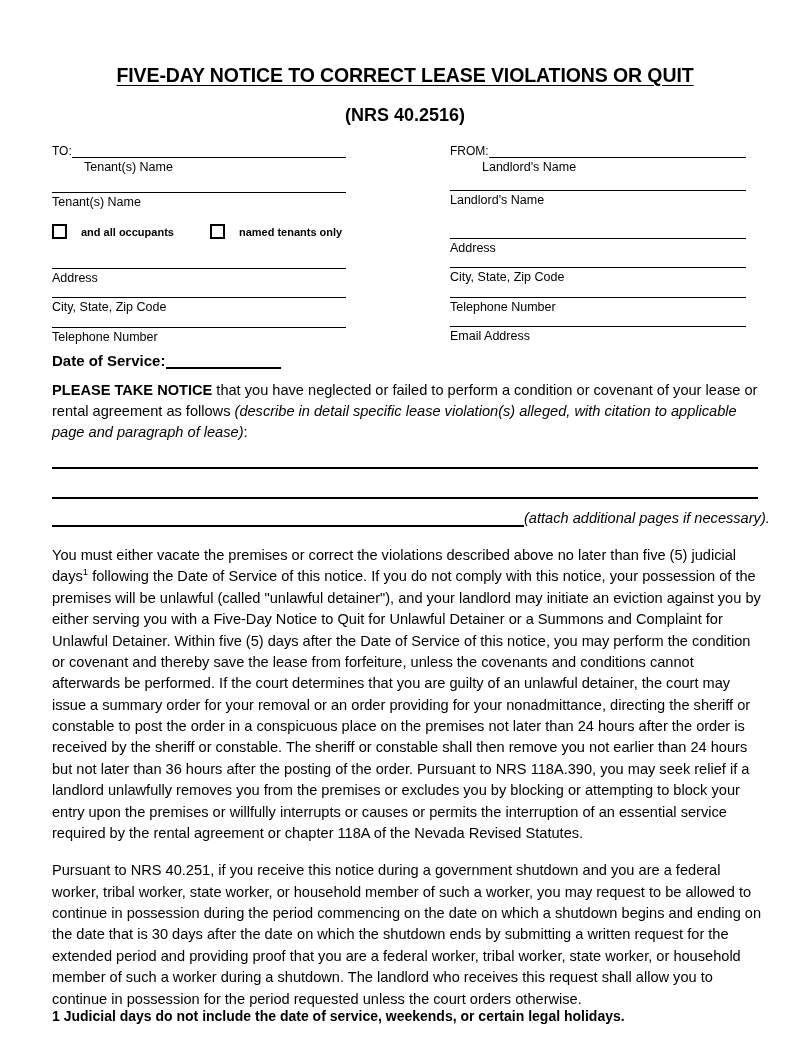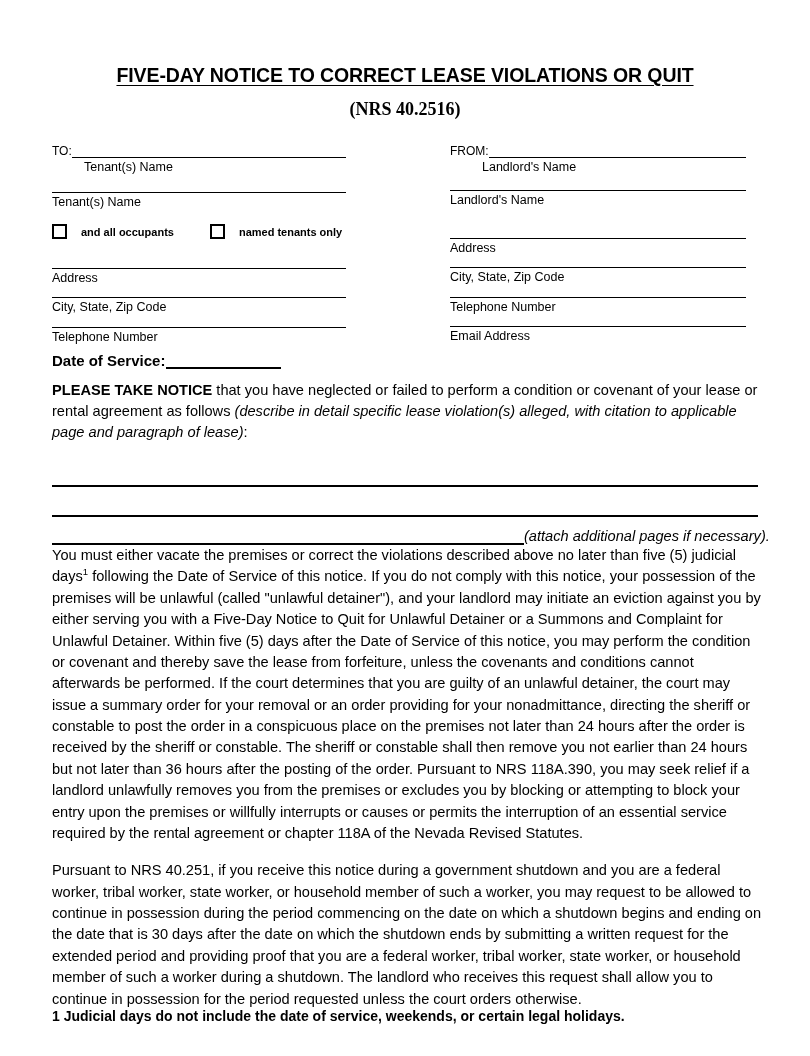--- a/index.html
+++ b/index.html
@@ -34,23 +34,22 @@
     font-size: 19.5px;
     font-weight: bold;
     letter-spacing: -0.1px;
     text-decoration: underline;
     text-underline-offset: 3px;
     line-height: 1.15;
   }
   .doc-subtitle {
     font-size: 18px;
     font-weight: bold;
-    margin-top: 13px;
+    margin-top: 19px;
     line-height: 1.15;
-    font-family: Liberation Serif, serif;
   }
 
   
   .parties {
     position: absolute;
     left: 52px;
     top: 140px;
     width: 706px;
   }
   .col {
@@ -147,21 +146,21 @@
     font-size: 14.6px;
     line-height: 1.45;
     text-align: left;
   }
   .notice-para b { font-weight: bold; text-align: center; }
   .notice-para i { font-style: italic; }
 
   .blank-lines {
     position: absolute;
     left: 52px;
-    top: 457px;
+    top: 439px;
     width: 706px;
   }
   .bl {
     border-bottom: 2px solid #000;
     height: 28px;
   }
   .bl-last-row {
     display: flex;
     align-items: flex-end;
     height: 28px;

